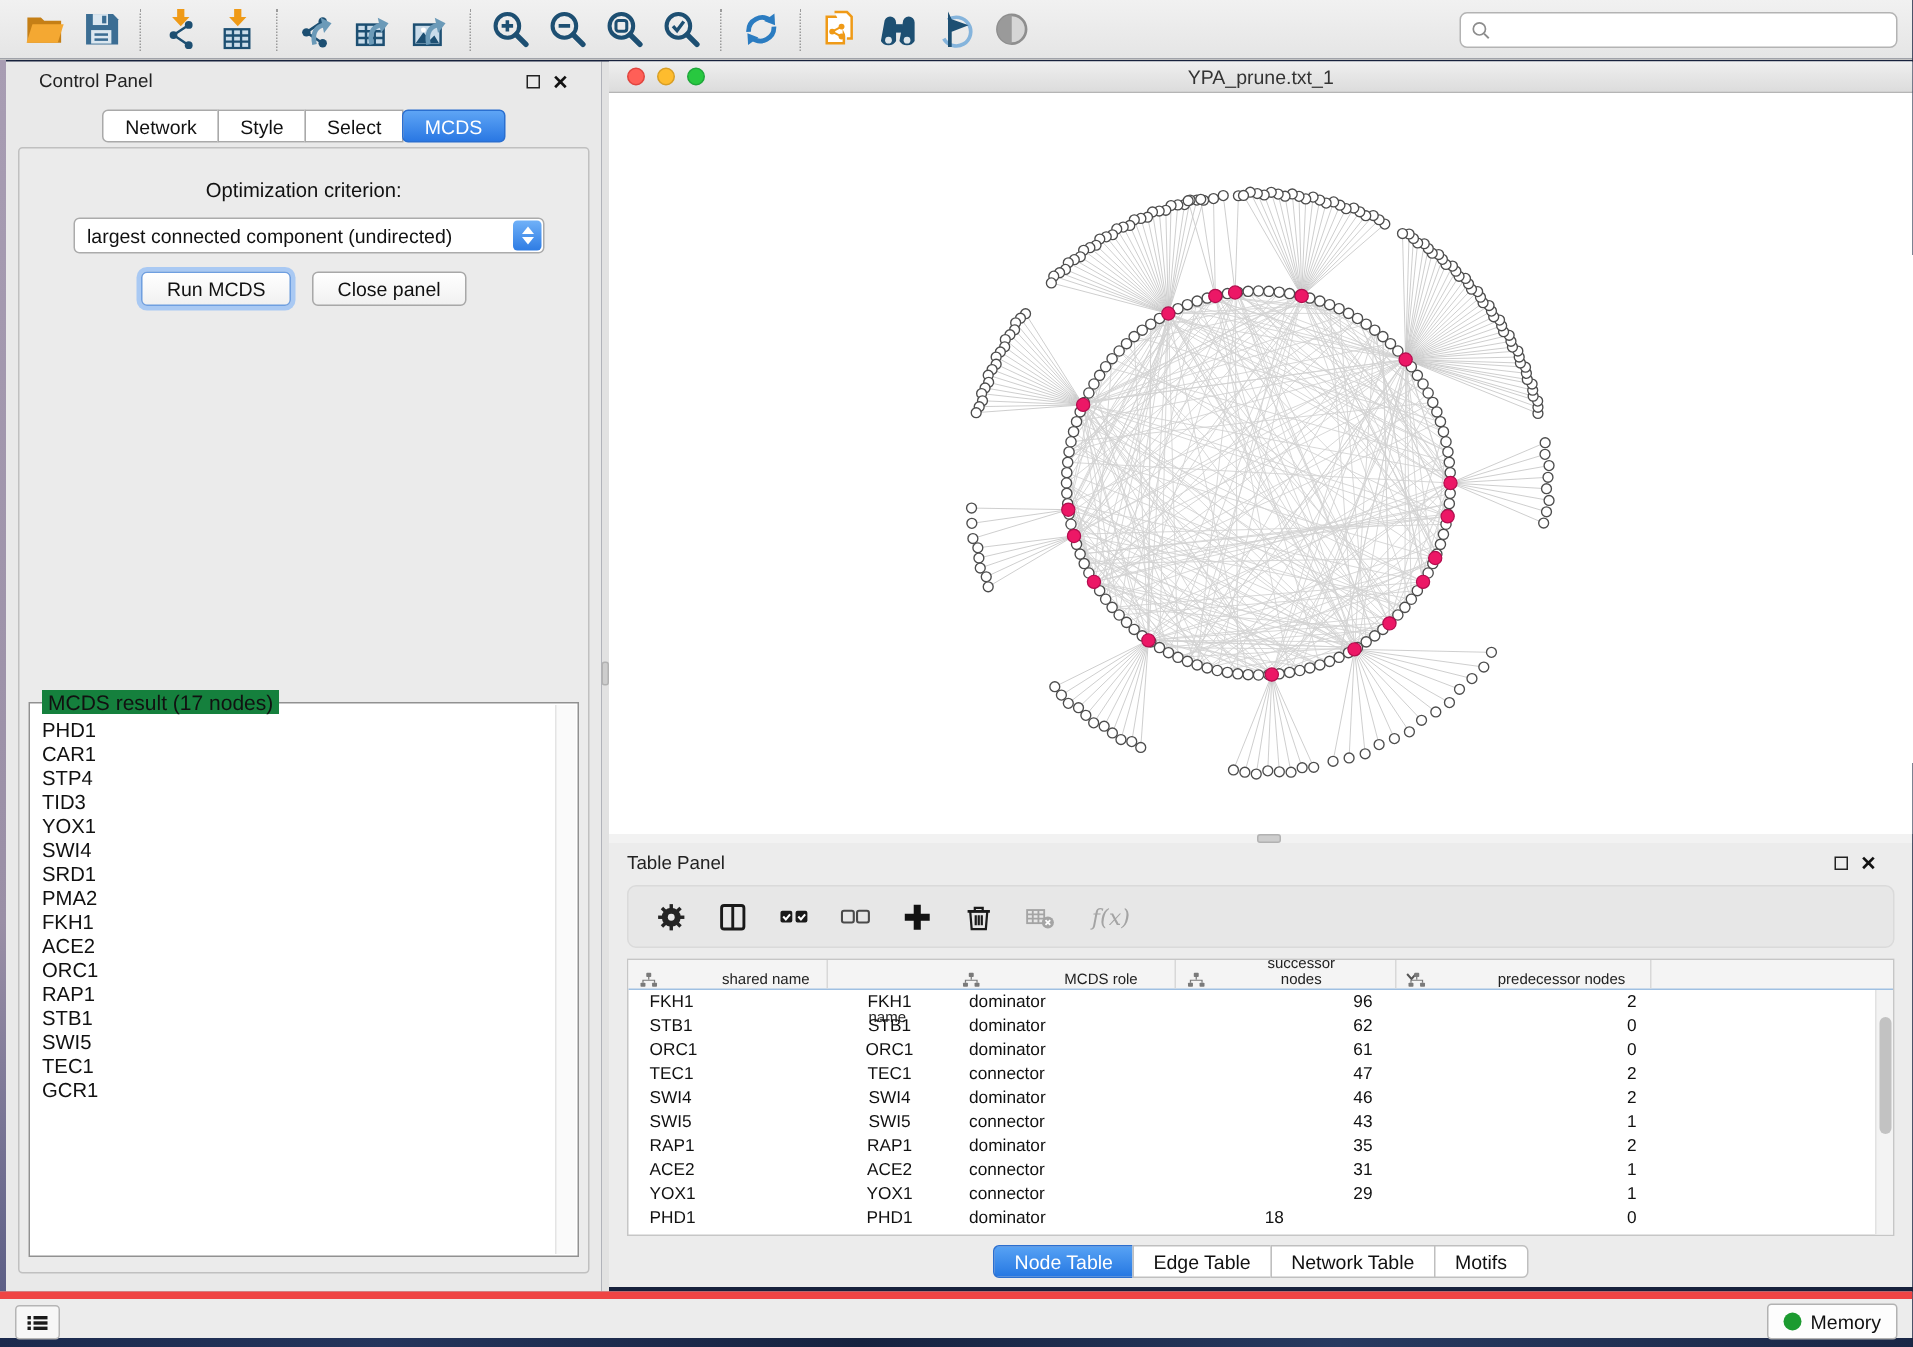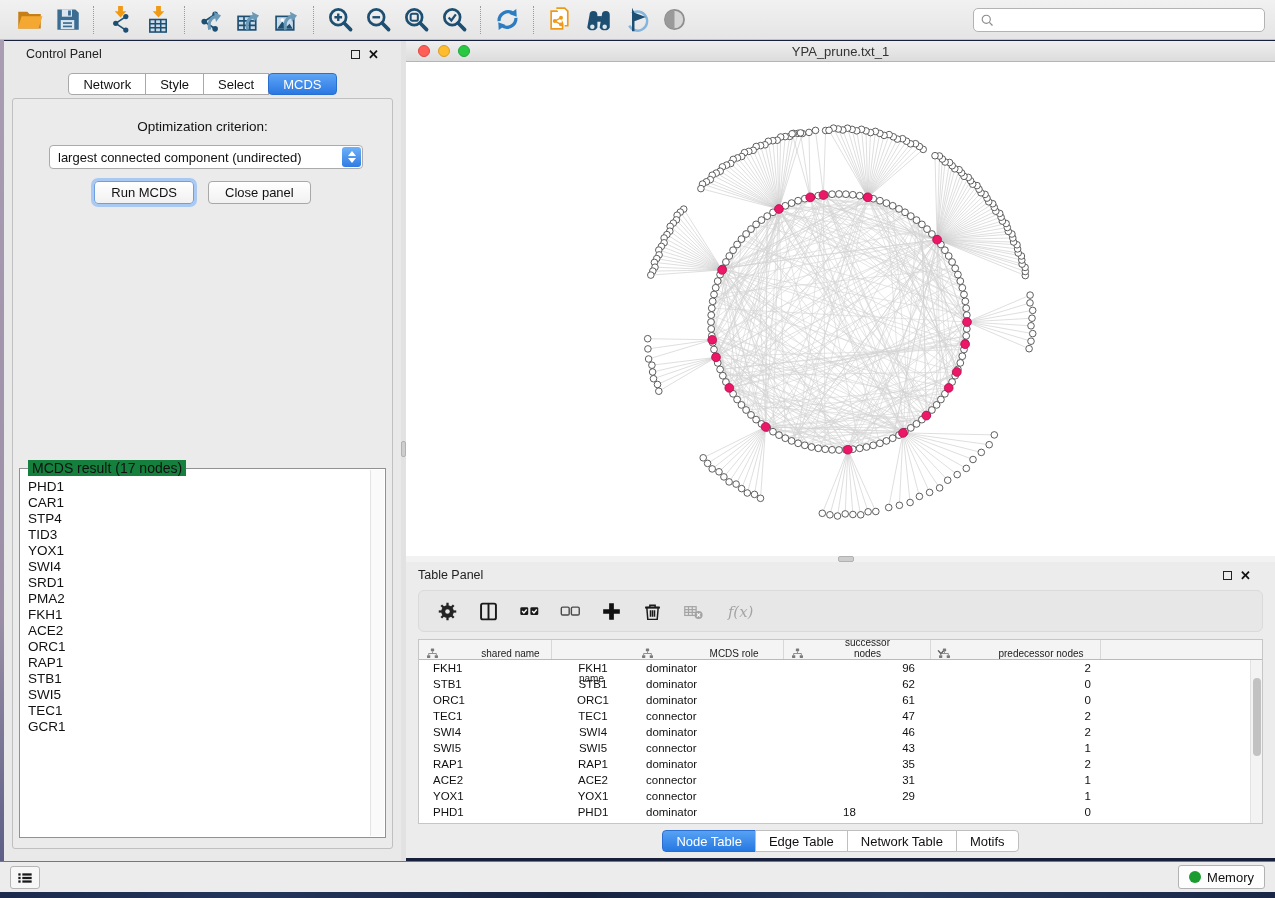--- a/index.html
+++ b/index.html
@@ -102,21 +102,21 @@
   #tbl-thumb { position:absolute; left:1.5px; width:8px; top:18px; height:78px; background:#c2c2c2; border-radius:4px; }
 
   #tp-tabs { position:absolute; bottom:6px; width:100%; display:flex; justify-content:center; }
   .tp-tab { height:22px; padding:0 13px; background:#fff; border:1px solid #bfbfbf; margin-left:-1px;
      font-size:13px; color:#111; display:flex; align-items:center; }
   .tp-tab:first-child { border-radius:4px 0 0 4px; margin-left:0; }
   .tp-tab:last-child { border-radius:0 4px 4px 0; }
   .tp-tab.active { background:linear-gradient(#57a2f4,#2678e2); color:#fff; border-color:#2a6fd0; }
 
   
-  #status-bar { position:absolute; left:0; top:861px; width:100%; height:31px; background:#ececec; border-top:1px solid #ef4444; }
+  #status-bar { position:absolute; left:0; top:861px; width:100%; height:31px; background:#ececec; border-top:5px solid #ef4444; }
   #list-button { position:absolute; left:10px; top:4px; width:30px; height:23px; background:#f7f7f7;
      border:1px solid #b5b5b5; border-radius:3px; display:flex; align-items:center; justify-content:center; }
   #list-button svg { width:16px; height:14px; }
   #memory-button { position:absolute; right:10px; top:3px; height:24px; background:#fdfdfd; border:1px solid #b2b2b2;
      border-radius:3px; display:flex; align-items:center; gap:6px; padding:0 10px; font-size:13px; color:#111; }
   #memory-dot { width:12px; height:12px; border-radius:50%; background:#1c9b30; }
 </style>
 </head>
 <body>
 

